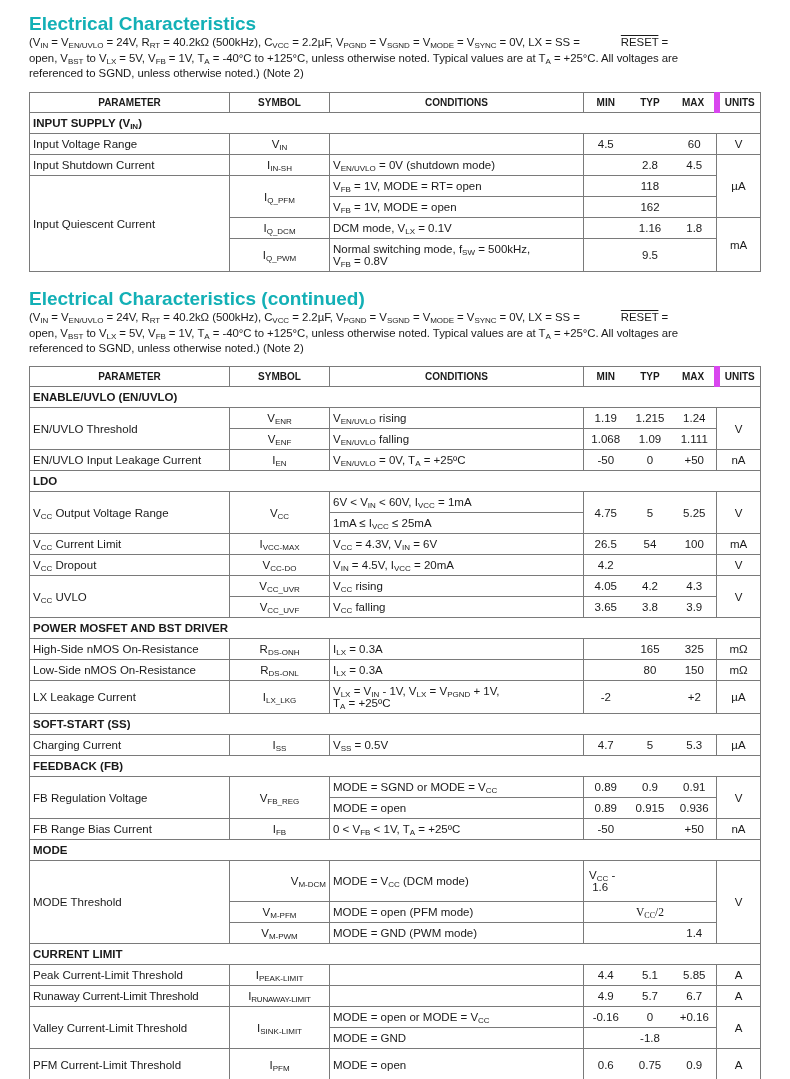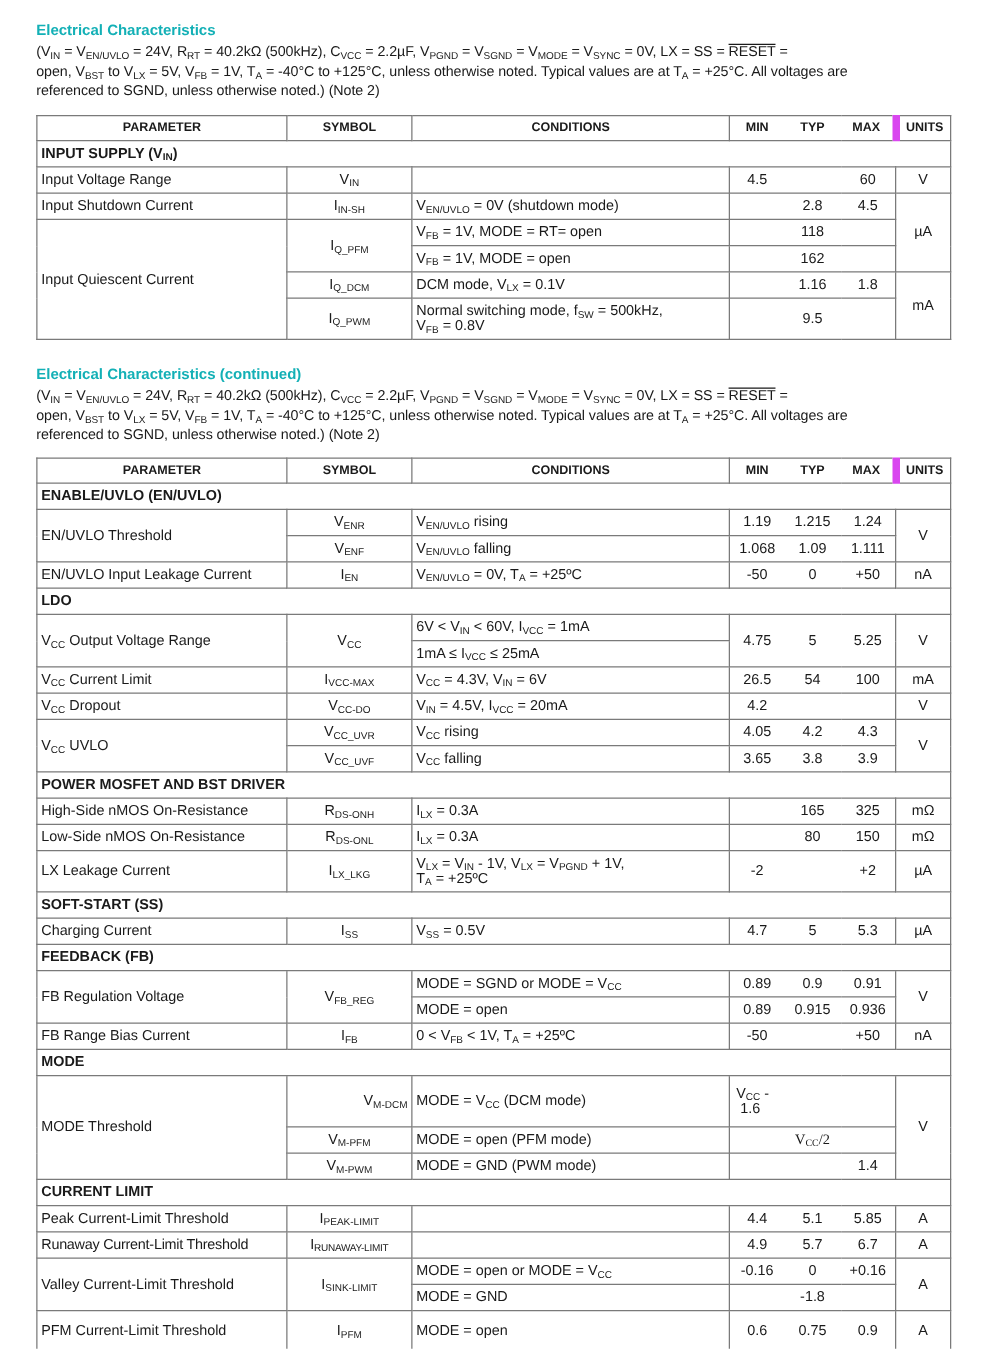--- a/index.html
+++ b/index.html
@@ -1,20 +1,20 @@
 <!DOCTYPE html>
 <html><head>
 <meta charset="utf-8">
 <style>
   html, body { margin: 0; padding: 0; background: #ffffff; }
   body { width: 790px; height: 1079px; position: relative; font-family: "Liberation Sans", sans-serif; color: #1a1a1a; overflow: hidden; }
   .section { position: absolute; left: 29px; width: 732px; }
-  .title { font-family: "Liberation Sans", sans-serif; font-weight: bold; font-size: 12px; color: #13b0b6; margin: 0; line-height: 20px; }
+  .title { font-family: "Liberation Sans", sans-serif; font-weight: bold; font-size: 19px; color: #13b0b6; margin: 0; line-height: 20px; }
   .intro { font-size: 11.4px; line-height: 15.5px; margin: 1px 0 0 0; color: #1a1a1a; letter-spacing: -0.05px; }
-  .ovl { text-decoration: overline; }
+  .ovl { text-decoration: overline; margin-left: 38px; }
   sub { font-size: 8px; vertical-align: -2px; line-height: 0; }
   table { border-collapse: collapse; width: 731px; table-layout: fixed; font-size: 11.5px; }
   td, th { border: 1px solid #7a7a7a; padding: 0 3px; height: 20px; vertical-align: middle; }
   th { font-weight: bold; font-size: 10px; text-align: center; height: 19px; }
   td.sec { font-weight: bold; }
   td.c { text-align: center; }
   td.n { text-align: center; border-left: none; border-right: none; padding: 0; }
   td.n.first { border-left: 1px solid #7a7a7a; }
   td.n.last { border-right: 1px solid #7a7a7a; margin-top: 27px; }
   th.n { border-left: none; border-right: none; }

